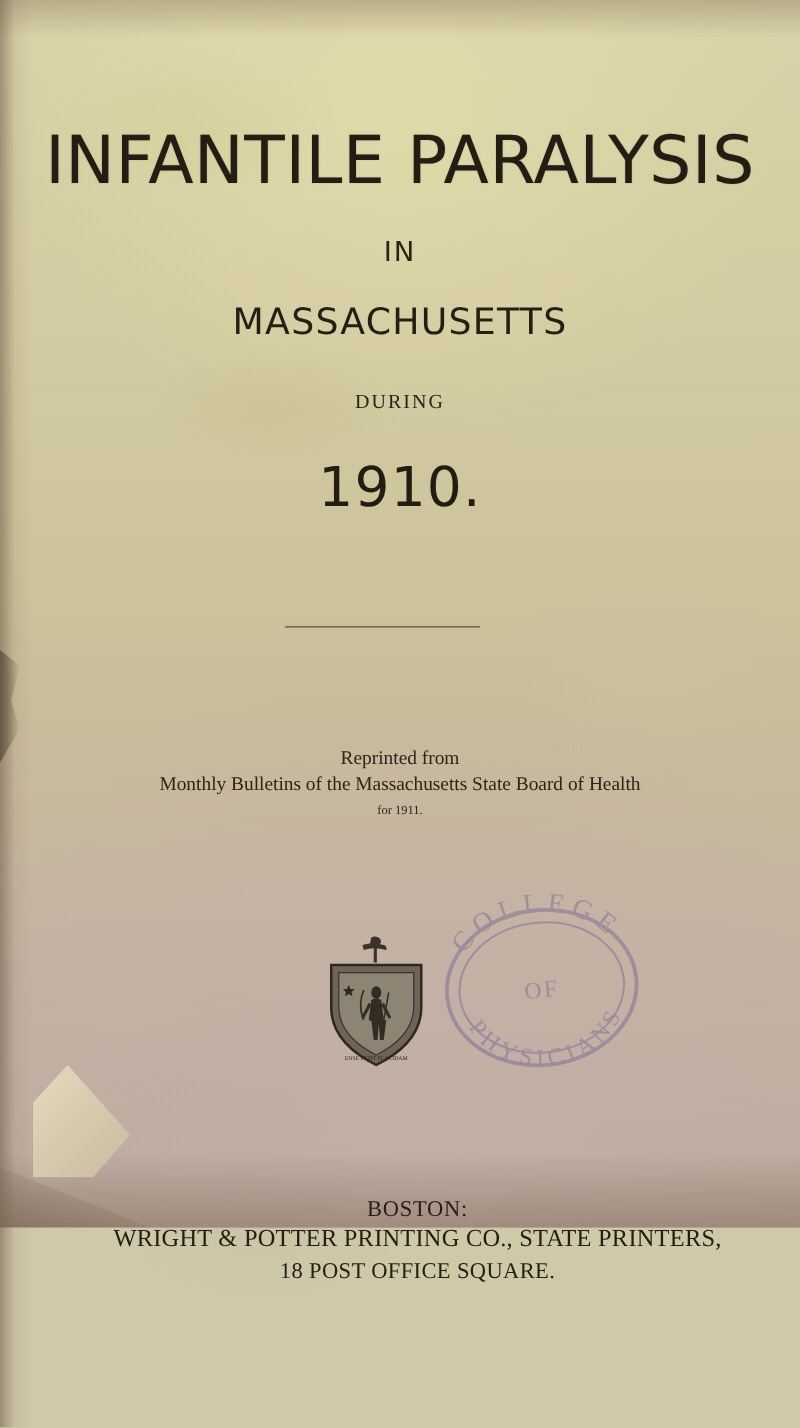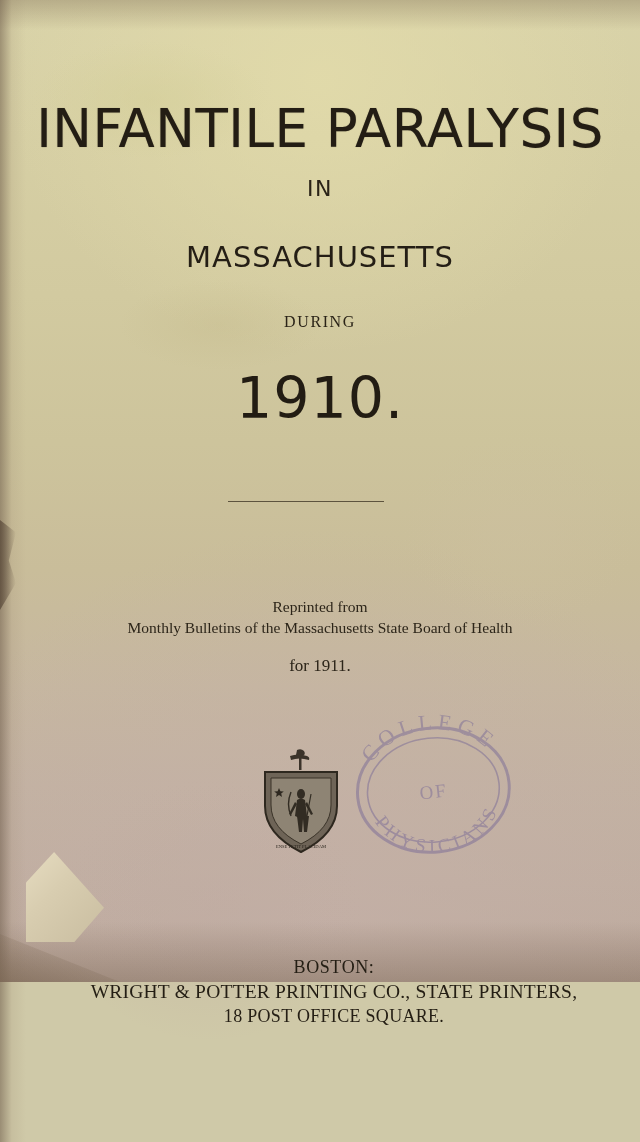--- a/index.html
+++ b/index.html
@@ -110,21 +110,21 @@
     font-size: 53px;
     letter-spacing: 0.5px;
     font-family: "DejaVu Sans", sans-serif;
     font-weight: 400;
     color: #231d14;
     text-shadow: 0 0 1px rgba(40,32,22,0.35);
   }
   .in-word {
     position: absolute;
     left: 0; right: 0;
-    top: 176px;
+    top: 190px;
     font-size: 22px;
     letter-spacing: 1.5px;
     font-family: "DejaVu Sans", sans-serif;
     color: #2a2317;
   }
   .state {
     position: absolute;
     left: 0; right: 0;
     top: 240px;
     font-size: 29px;
@@ -138,21 +138,21 @@
     top: 313px;
     font-size: 16px;
     letter-spacing: 1.6px;
     font-family: Liberation Serif, serif;
     color: #2a2317;
   }
   .year {
     position: absolute;
     left: 0; right: 0;
     top: 365px;
-    font-size: 57px;
+    font-size: 44px;
     letter-spacing: 1px;
     font-family: "DejaVu Sans", sans-serif;
     color: #221c13;
   }
 
   .rule {
     position: absolute;
     left: 228px;
     top: 501px;
     width: 156px;
@@ -164,21 +164,21 @@
   .reprint {
     position: absolute;
     left: 0; right: 0;
     top: 596px;
     font-size: 15.5px;
     line-height: 21px;
     font-family: "Liberation Serif", serif;
     color: #2c2519;
   }
   .reprint .l2 { font-size: 15.5px; }
-  .reprint .l3 { font-size: 17px; margin-top: 17px; }
+  .reprint .l3 { font-size: 10px; }
 
   
   .seal {
     position: absolute;
     left: 253px;
     top: 748px;
     width: 96px;
     height: 112px;
   }
   .seal svg { display: block; }

